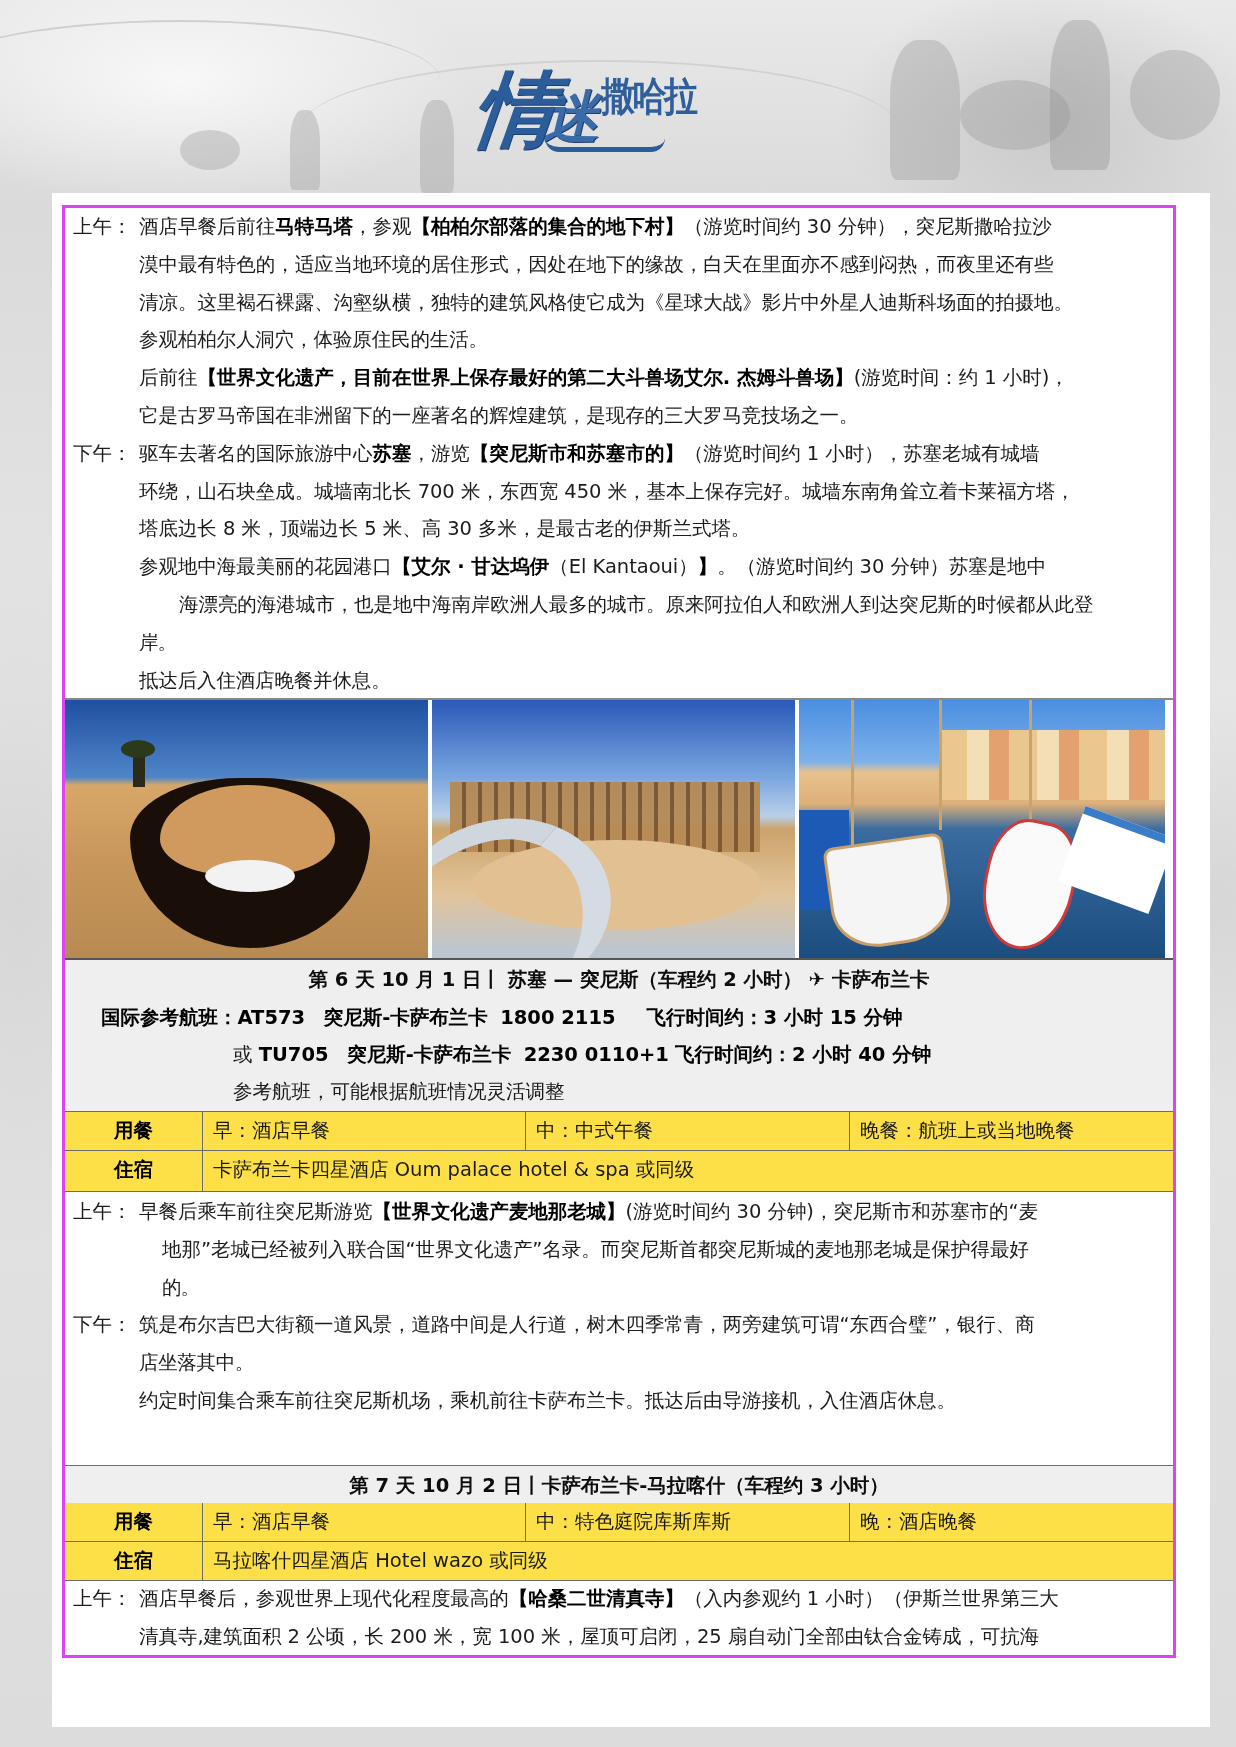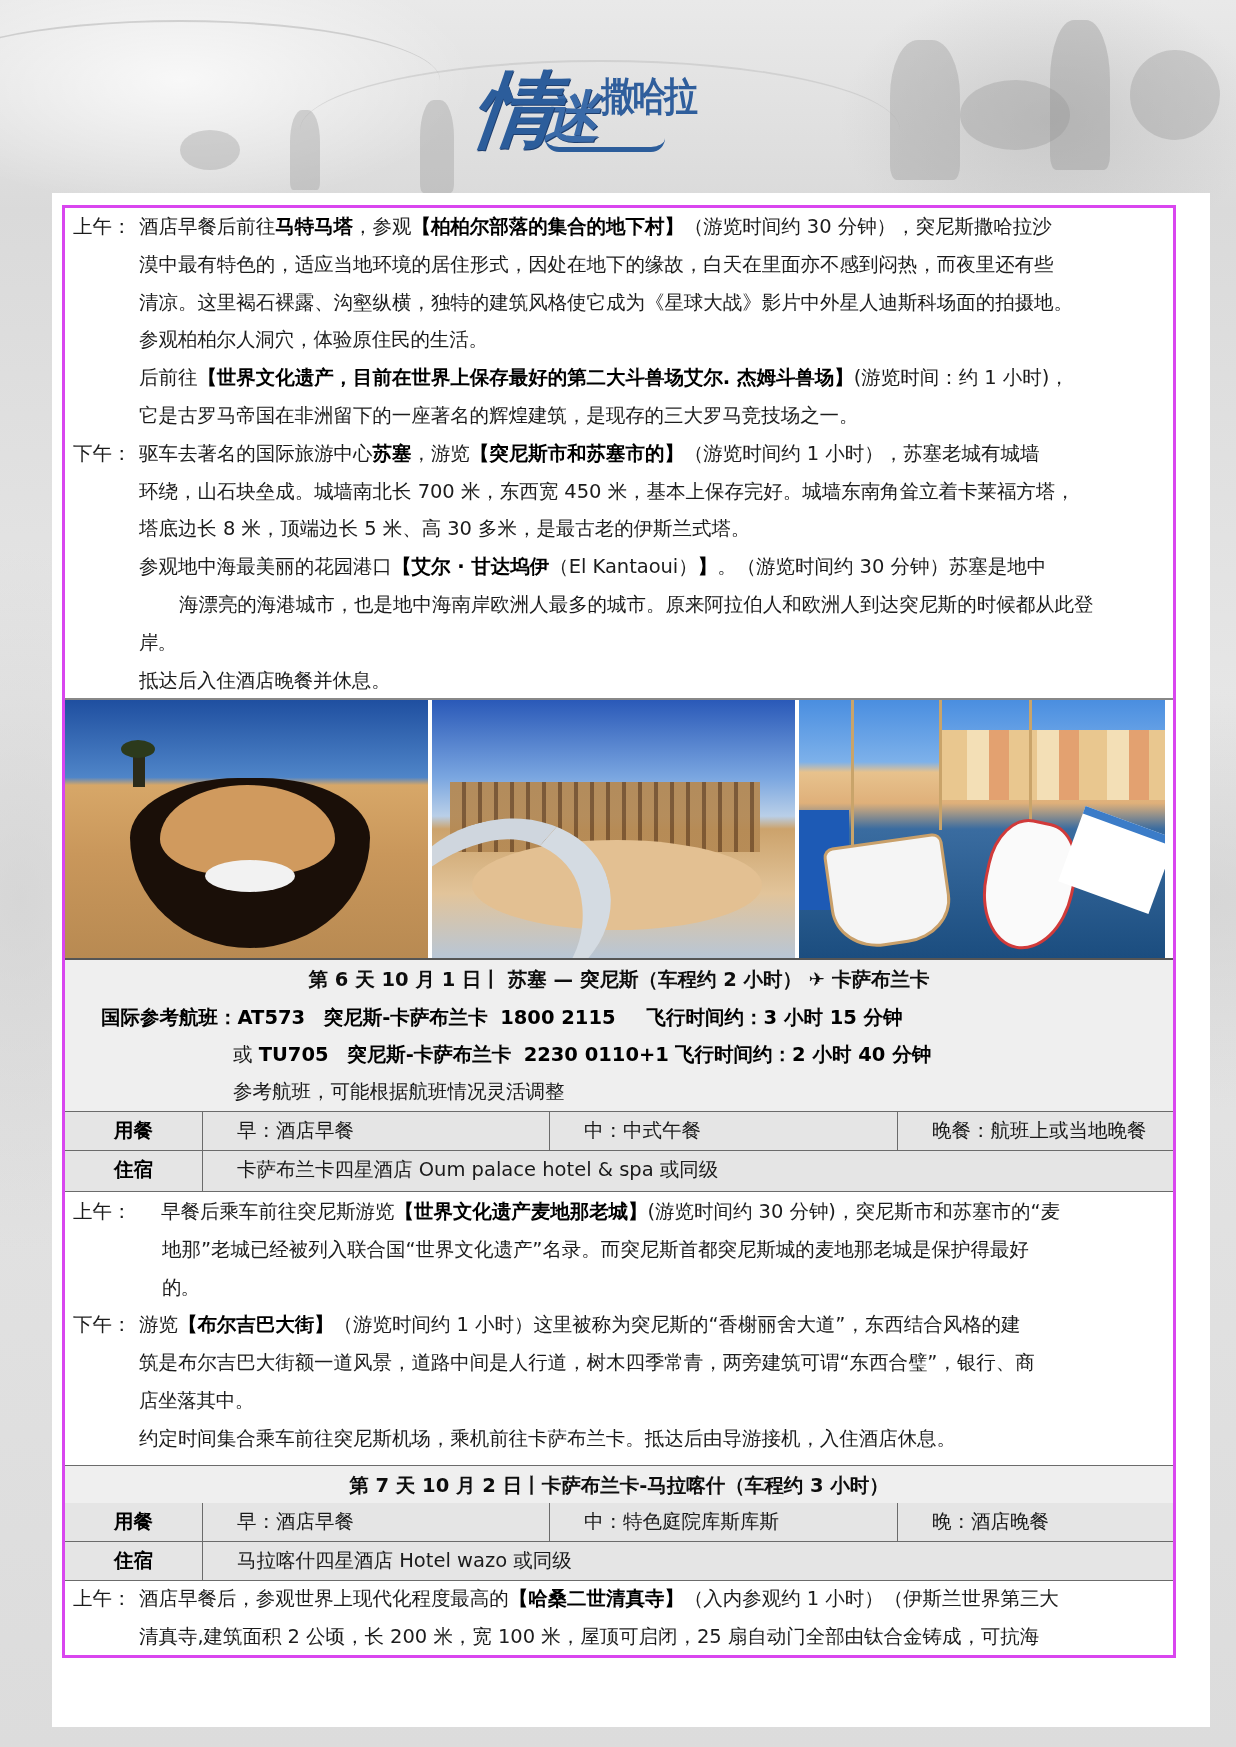--- a/index.html
+++ b/index.html
@@ -106,22 +106,22 @@
     text-align: center; font-weight: bold; font-size: 19.5px; line-height: 39px; color: #0d0d0d;
   }
   .flight {
     position: absolute; left: 0; width: 1108px; height: 113px; background: #efefef;
     border-bottom: 1px solid #6b6b6b; font-size: 19.5px; line-height: 37.5px;
   }
   .flight .row { position: absolute; left: 0; white-space: pre; margin-left: 28px; }
   .flight b { font-weight: bold; color: #000; }
 
   .meal-row, .lodge-row {
-    position: absolute; left: 0; width: 1125px; height: 39px; background: #e5e5e5;
-    border-bottom: 1px solid #6b6b6b; font-size: 19.5px; line-height: 38px; display: flex; gap: 24px;
+    position: absolute; left: 0; width: 1125px; height: 39px; background: #fde047;
+    border-bottom: 1px solid #6b6b6b; font-size: 19.5px; line-height: 38px; display: flex;
   }
   .cell { height: 100%; border-right: 1px solid #6b6b6b; padding-left: 10px; white-space: nowrap; overflow: hidden; }
   .cell:last-child { border-right: none; }
   .cell.k { width: 138px; text-align: center; padding-left: 0; font-weight: bold; color: #000; }
   .cell.m1 { width: 323px; }
   .cell.m2 { width: 324px; }
   .cell.m3 { flex: 1; }
   .cell.wide { flex: 1; }
 
   .tb2 { position: absolute; left: 0; top: 985px; width: 1108px; height: 272px; }
@@ -219,29 +219,28 @@
   </div>
   <div class="lodge-row" style="top:943px; height:41px;">
     <div class="cell k">住宿</div>
     <div class="cell wide">卡萨布兰卡四星酒店 Oum palace hotel &amp; spa  或同级</div>
   </div>
 
   <div class="text-block tb2">
     <div class="para">
       <span class="lbl">上午：</span>
       <div class="lines">
-          <div style="white-space: nowrap; letter-spacing: -0.04px; margin-left: 22px;"><span>早餐后乘车前往突尼斯游览</span><b>【世界文化遗产麦地那老城】</b><span>(游览时间约 30 分钟)，突尼斯市和苏塞市的“麦</span></div>
+          <div style="white-space: nowrap; letter-spacing: -0.04px;"><span>早餐后乘车前往突尼斯游览</span><b>【世界文化遗产麦地那老城】</b><span>(游览时间约 30 分钟)，突尼斯市和苏塞市的“麦</span></div>
           <div style="white-space: nowrap; margin-left: 23px; letter-spacing: -0.0434783px;"><span>地那”老城已经被列入联合国“世界文化遗产”名录。而突尼斯首都突尼斯城的麦地那老城是保护得最好</span></div>
           <div style="white-space: nowrap; margin-left: 23px; letter-spacing: -1px;"><span>的。</span></div>
         </div>
     </div>
     <div class="para">
       <span class="lbl">下午：</span>
       <div class="lines">
-          <div style="white-space: nowrap; letter-spacing: -0.0416667px;"><span>游览</span><b>【布尔吉巴大街】</b><span>（游览时间约 1 小时）这里被称为突尼斯的“香榭丽舍大道”，东西结合风格的建</span></div>
           <div style="white-space: nowrap; letter-spacing: -0.0425532px;"><span>筑是布尔吉巴大街额一道风景，道路中间是人行道，树木四季常青，两旁建筑可谓“东西合璧”，银行、商</span></div>
           <div style="white-space: nowrap; letter-spacing: -0.333333px;"><span>店坐落其中。</span></div>
           <div style="white-space: nowrap; letter-spacing: -0.047619px;"><span>约定时间集合乘车前往突尼斯机场，乘机前往卡萨布兰卡。抵达后由导游接机，入住酒店休息。</span></div>
         </div>
     </div>
   </div>
 
   <div class="day-head" style="top:1257px; border-top:1px solid #6b6b6b;">第 7 天  10 月 2 日丨卡萨布兰卡-马拉喀什（车程约 3 小时）</div>
   <div class="meal-row" style="top:1295px;">
     <div class="cell k">用餐</div>

